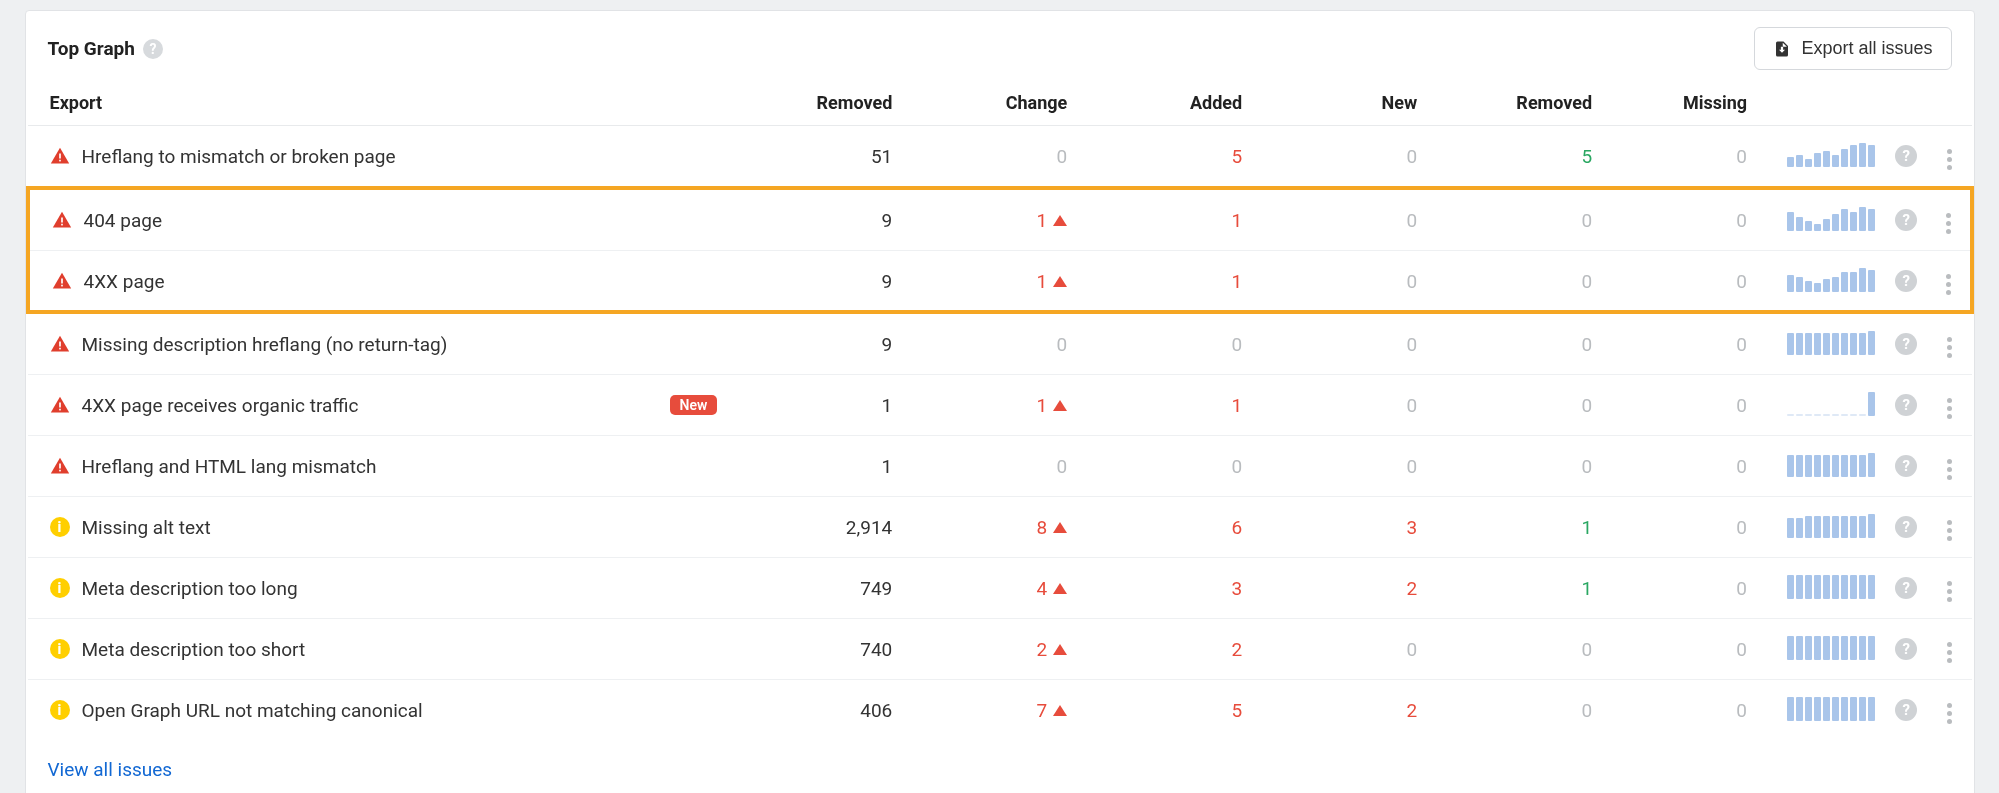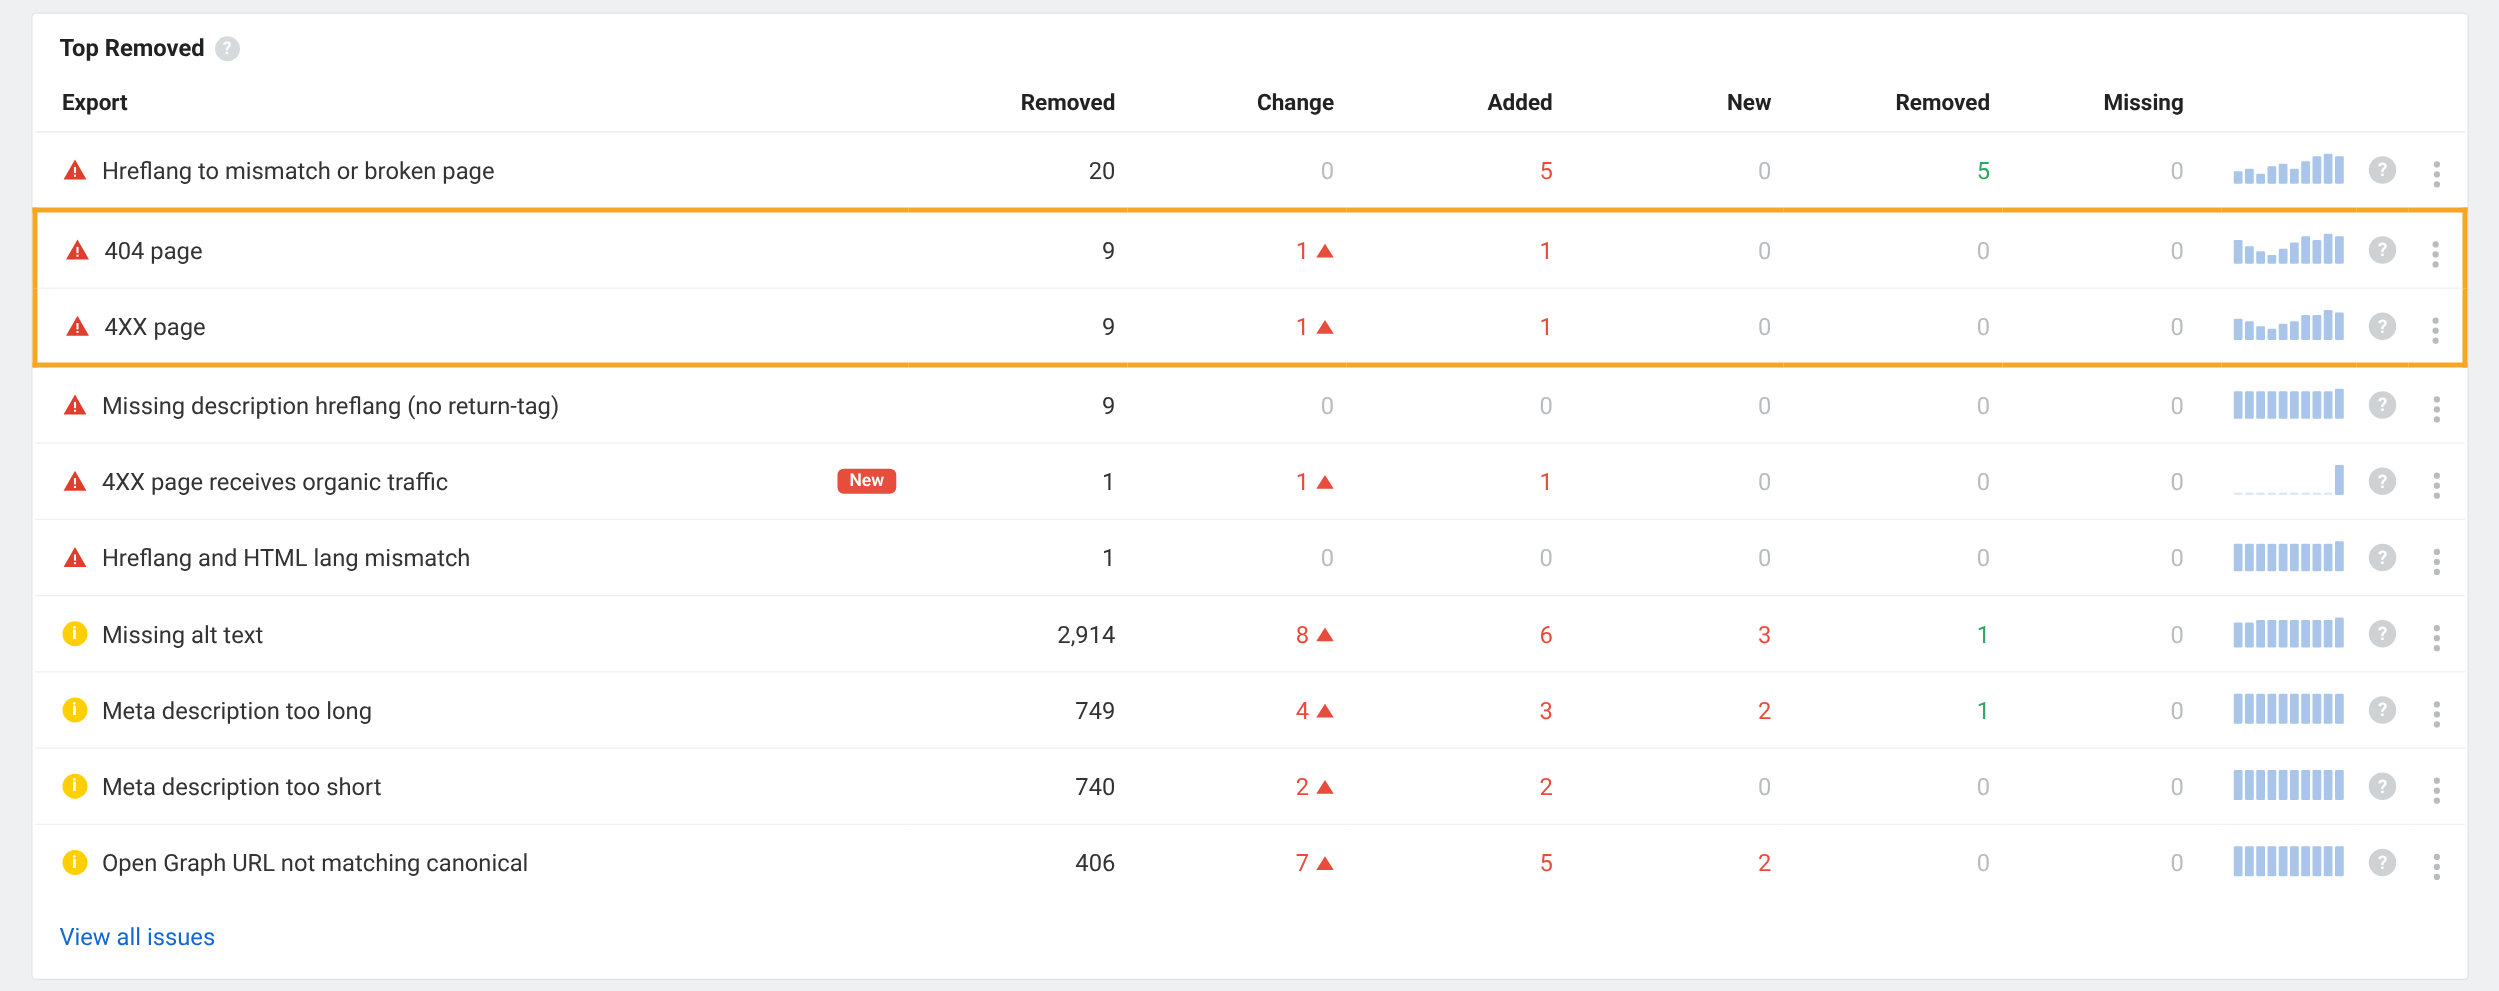--- a/index.html
+++ b/index.html
@@ -183,23 +183,31 @@
   .col-actions { width: 46px; }
 </style>
 </head>
 <body>
 
 <div class="page">
   <div class="panel">
 
     <div class="panel-header">
       <div class="panel-title">
-        <span>Top Removed</span>
+        <span>Top Graph</span>
         <span class="help-icon">?</span>
       </div>
+      <button class="export-btn">
+        <span class="download-icon">
+          <svg viewBox="0 0 24 24" width="18" height="18">
+              <path fill="#333" d="M14 2H6a2 2 0 0 0-2 2v16a2 2 0 0 0 2 2h12a2 2 0 0 0 2-2V8l-6-6zm-2 15-4-4h2.5V9h3v4H16l-4 4zM13 8V3.5L18.5 9H14a1 1 0 0 1-1-1z"></path>
+            </svg>
+        </span>
+        <span>Export all issues</span>
+      </button>
     </div>
 
     <table>
       <colgroup>
         <col class="col-issue">
           <col class="col-num">
           <col class="col-num">
           <col class="col-num">
           <col class="col-num">
           <col class="col-num">
@@ -229,21 +237,21 @@
                 <svg class="icon-triangle" viewBox="0 0 24 24">
                   <path fill="#e03e2d" d="M12 2 1 21h22L12 2z"></path>
                   <rect x="11" y="9" width="2" height="6" fill="#fff"></rect>
                   <rect x="11" y="16.5" width="2" height="2" fill="#fff"></rect>
                 </svg>
                 <div class="issue-label-wrap">
                   <span class="issue-label">Hreflang to mismatch or broken page</span>
                 </div>
               </div>
             </td>
-            <td style=""><span class="val-dark">20</span></td>
+            <td style=""><span class="val-dark">51</span></td>
             <td class="change-cell" style=""><span class="change-inner">
                 <span class="val-muted">0</span>
               </span></td>
             <td style=""><span class="val-red">5</span></td>
             <td style=""><span class="val-muted">0</span></td>
             <td style=""><span class="val-green">5</span></td>
             <td class="missing-cell" style=""><span class="val-muted">0</span></td>
             <td style=""><span class="sparkline">
                 <span class="bar" style="height:10px"></span>
                 <span class="bar" style="height:12px"></span>

